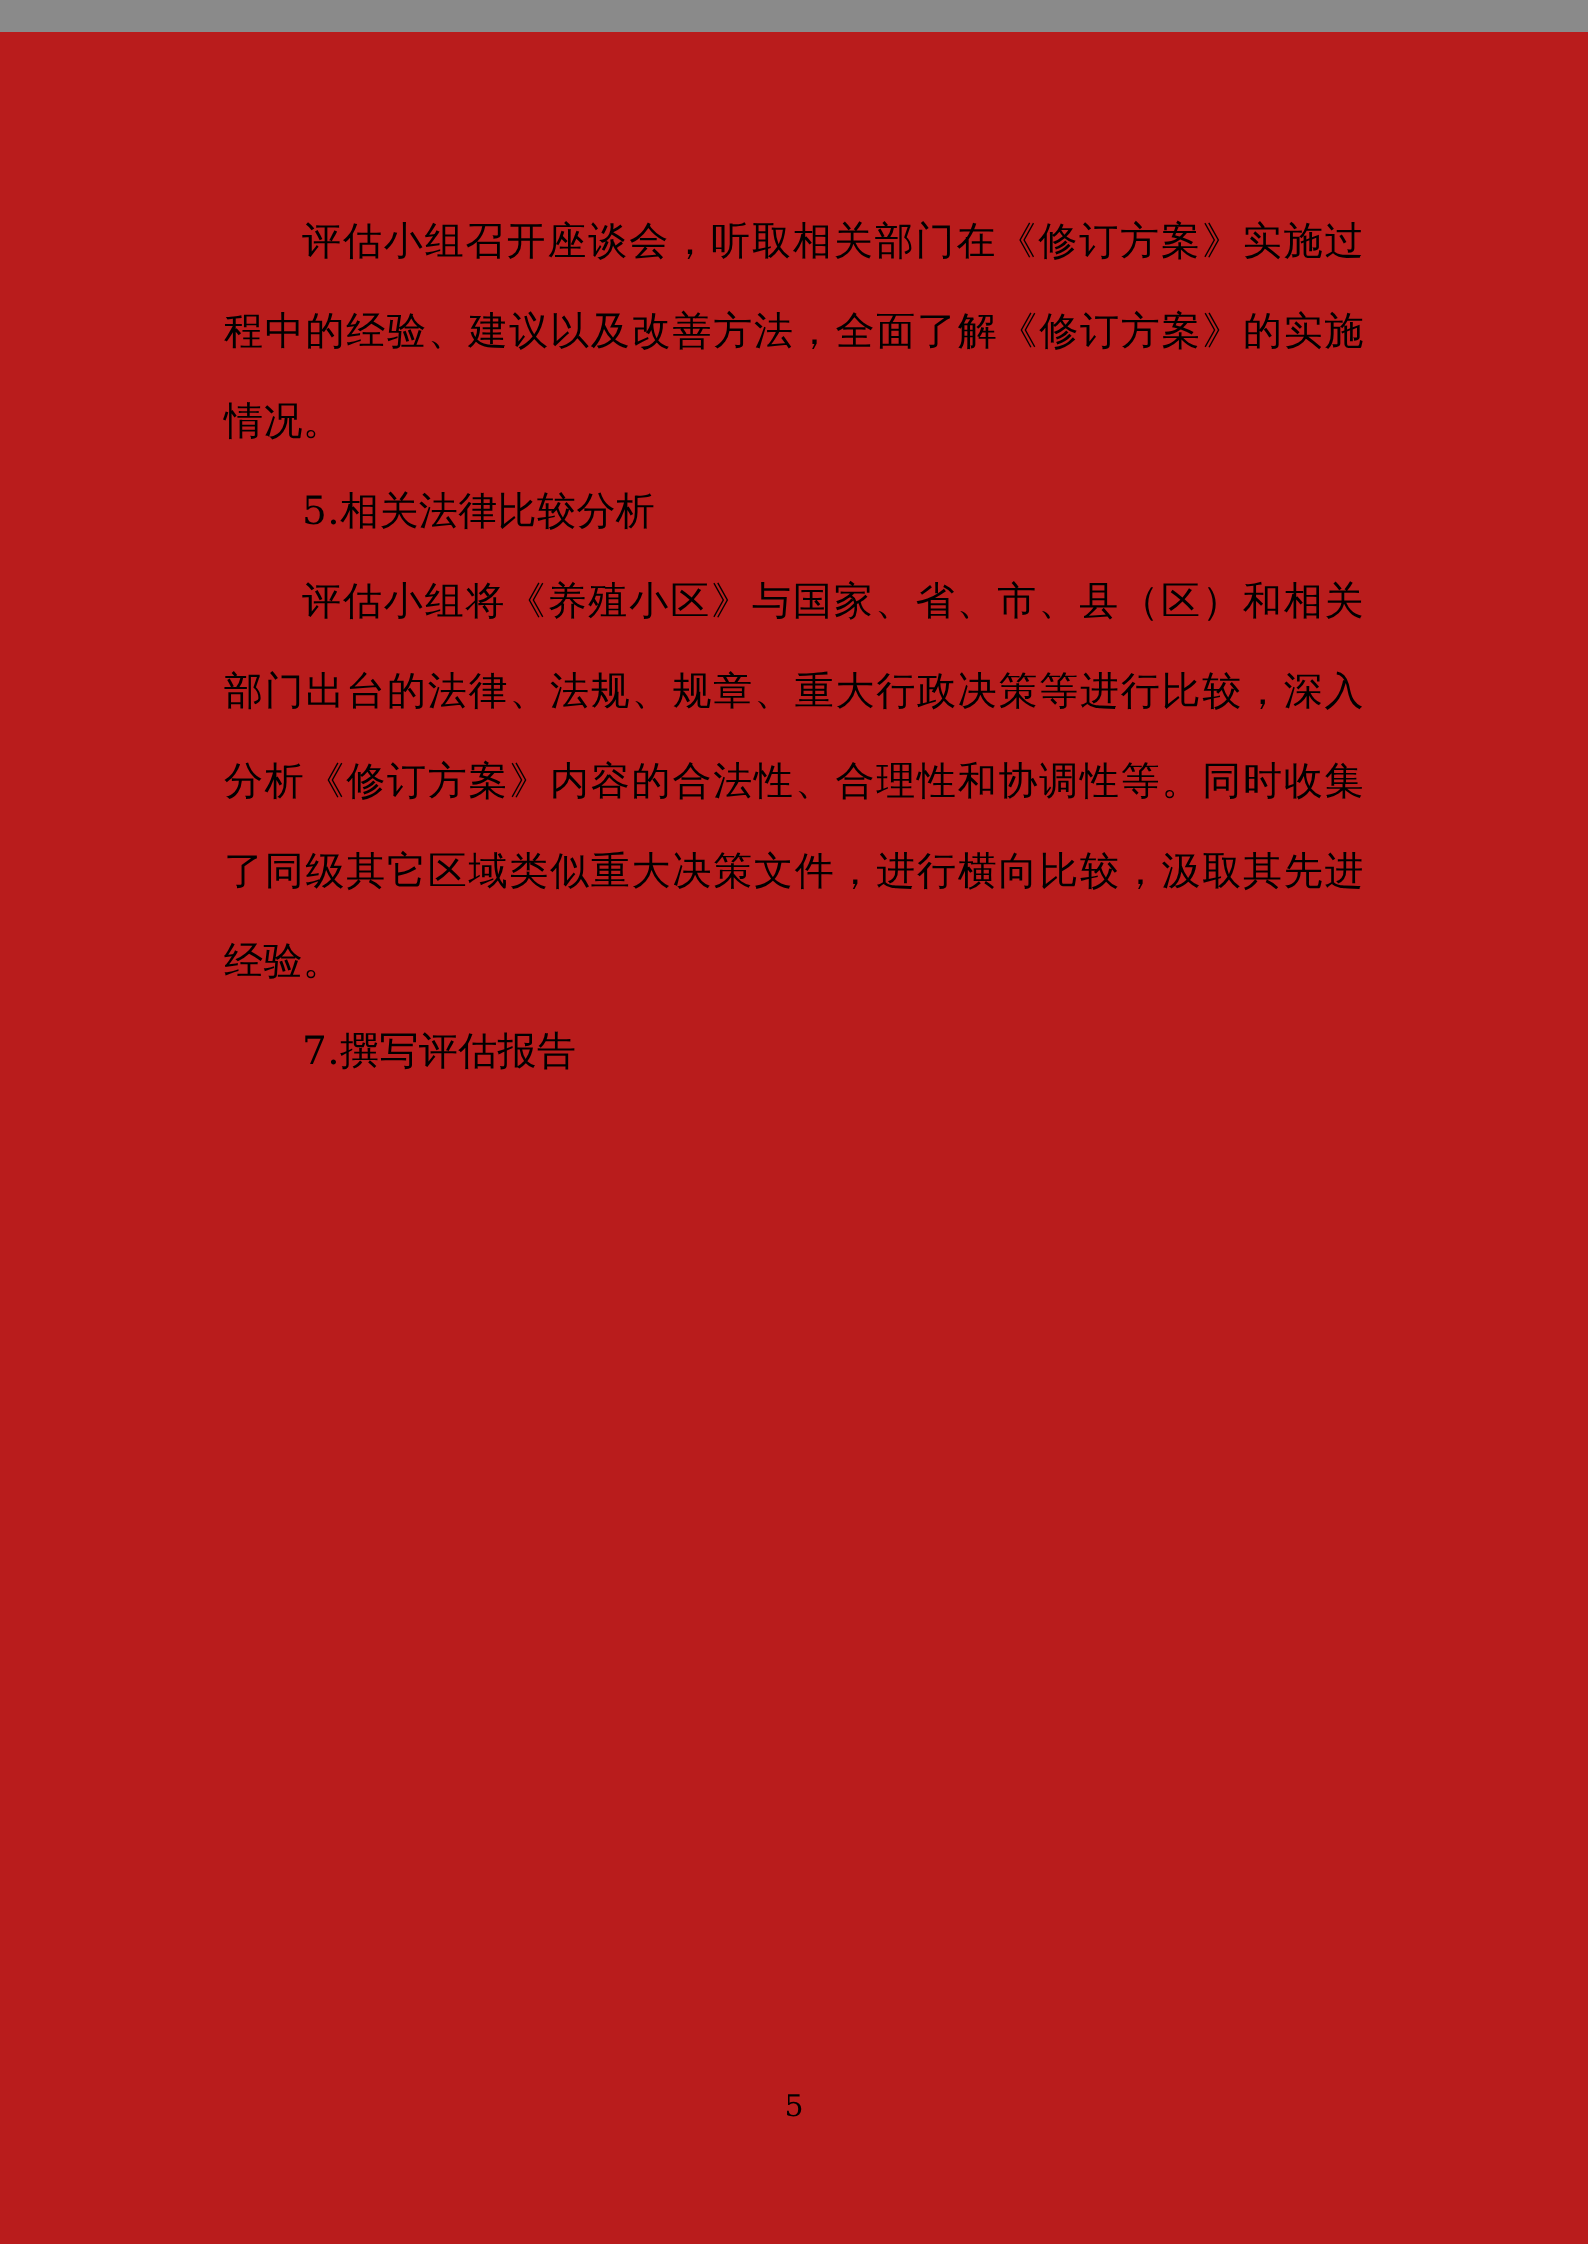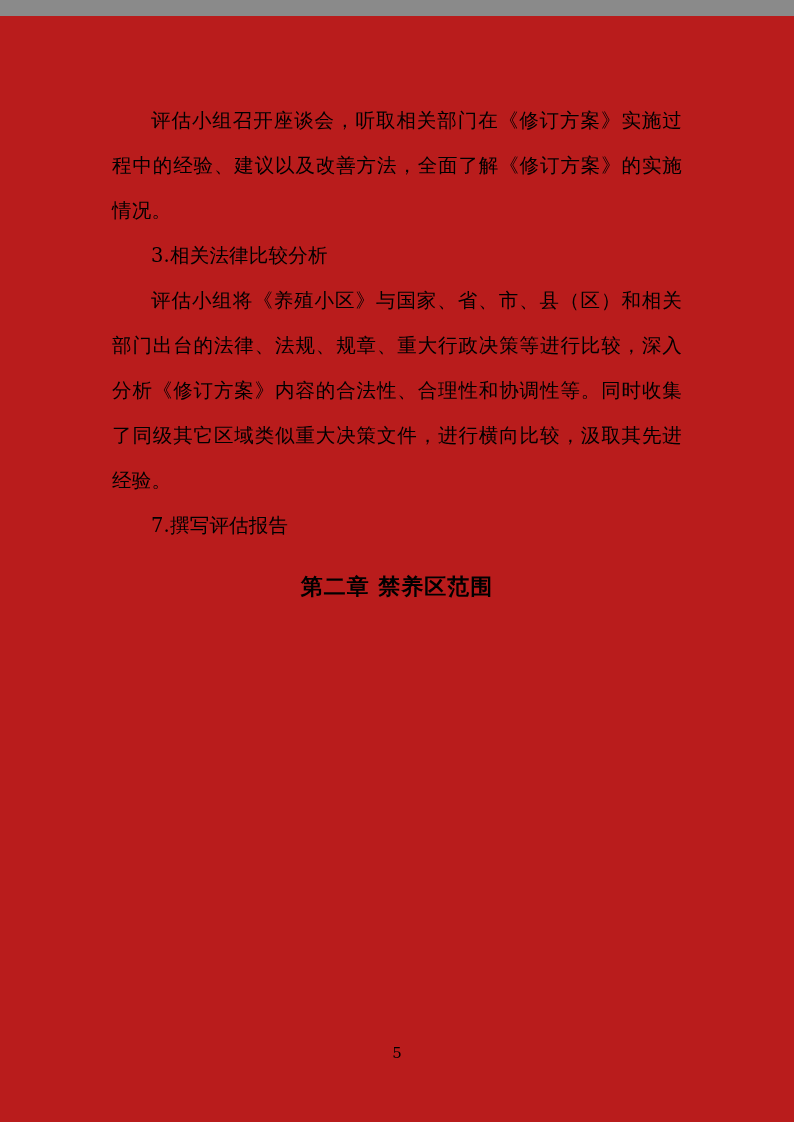--- a/index.html
+++ b/index.html
@@ -54,26 +54,25 @@
   }
 </style>
 </head>
 <body>
 
 <div class="page">
   <div class="content">
 
     <p class="para indent">评估小组召开座谈会，听取相关部门在《修订方案》实施过程中的经验、建议以及改善方法，全面了解《修订方案》的实施情况。</p>
 
-    <p class="para indent">3.相关法律比较分析</p>
+    <p class="para indent">5.相关法律比较分析</p>
 
     <p class="para indent">评估小组将《养殖小区》与国家、省、市、县（区）和相关部门出台的法律、法规、规章、重大行政决策等进行比较，深入分析《修订方案》内容的合法性、合理性和协调性等。同时收集了同级其它区域类似重大决策文件，进行横向比较，汲取其先进经验。</p>
 
     <p class="para indent">7.撰写评估报告</p>
 
 
-    <h2 class="chapter-title">第二章 禁养区范围</h2>
 
 
   </div>
 
   <div class="page-number">5</div>
 </div>
 
 </body></html>

